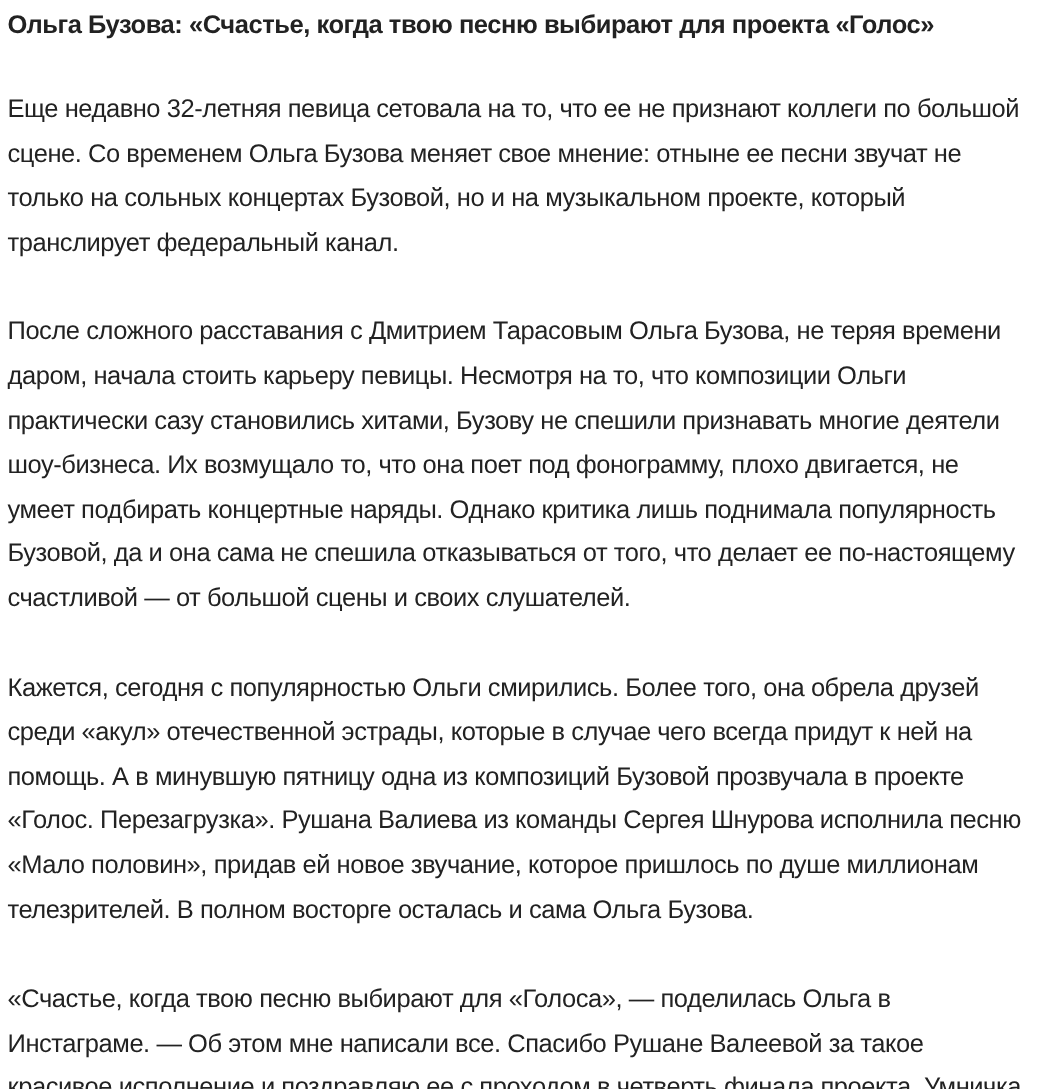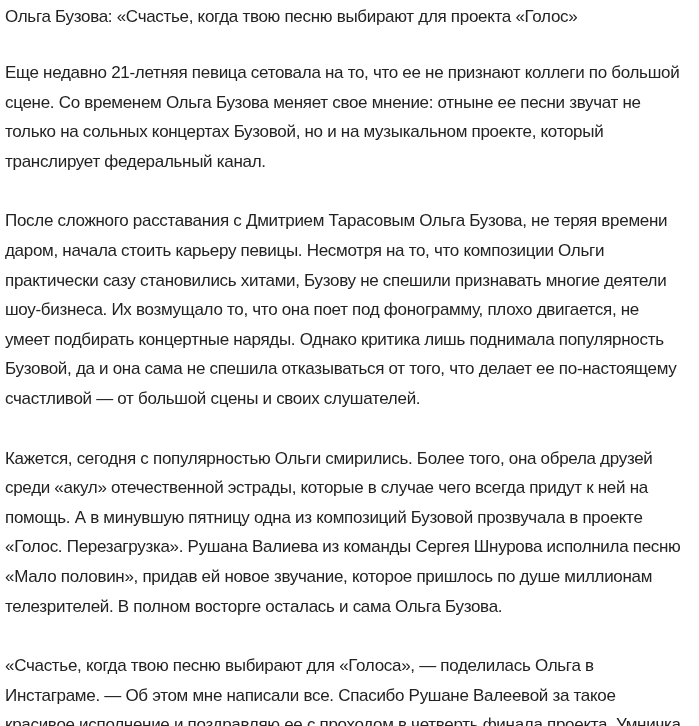--- a/index.html
+++ b/index.html
@@ -4,29 +4,29 @@
 <style>
   html, body { margin: 0; padding: 0; background: #ffffff; }
   body {
     width: 699px; height: 726px; overflow: hidden;
     font-family: "Liberation Sans", "DejaVu Sans", sans-serif;
     color: #222222;
   }
   .article { padding: 2px 12px 0 5px; }
   .title {
     font-size: 17px; line-height: 30px; margin: 0 0 26px 0;
-    font-weight: normal; letter-spacing: -0.3px; white-space: nowrap;
+    font-weight: bold; letter-spacing: -0.3px; white-space: nowrap;
   }
   .para {
     font-size: 17px; line-height: 29.6px; margin: 0 0 30px 0;
     letter-spacing: -0.3px;
   }
 </style>
 </head>
 <body>
 
 <div class="article">
   <h1 class="title">Ольга Бузова: «Счастье, когда твою песню выбирают для проекта «Голос»</h1>
-  <p class="para">Еще недавно 21-летняя певица сетовала на то, что ее не признают коллеги по большой сцене. Со временем Ольга Бузова меняет свое мнение: отныне ее песни звучат не только на сольных концертах Бузовой, но и на музыкальном проекте, который транслирует федеральный канал.</p>
+  <p class="para">Еще недавно 32-летняя певица сетовала на то, что ее не признают коллеги по большой сцене. Со временем Ольга Бузова меняет свое мнение: отныне ее песни звучат не только на сольных концертах Бузовой, но и на музыкальном проекте, который транслирует федеральный канал.</p>
   <p class="para">После сложного расставания с Дмитрием Тарасовым Ольга Бузова, не теряя времени даром, начала стоить карьеру певицы. Несмотря на то, что композиции Ольги практически сазу становились хитами, Бузову не спешили признавать многие деятели шоу-бизнеса. Их возмущало то, что она поет под фонограмму, плохо двигается, не умеет подбирать концертные наряды. Однако критика лишь поднимала популярность Бузовой, да и она сама не спешила отказываться от того, что делает ее по-настоящему счастливой — от большой сцены и своих слушателей.</p>
   <p class="para">Кажется, сегодня с популярностью Ольги смирились. Более того, она обрела друзей среди «акул» отечественной эстрады, которые в случае чего всегда придут к ней на помощь. А в минувшую пятницу одна из композиций Бузовой прозвучала в проекте «Голос. Перезагрузка». Рушана Валиева из команды Сергея Шнурова исполнила песню «Мало половин», придав ей новое звучание, которое пришлось по душе миллионам телезрителей. В полном восторге осталась и сама Ольга Бузова.</p>
   <p class="para">«Счастье, когда твою песню выбирают для «Голоса», — поделилась Ольга в Инстаграме. — Об этом мне написали все. Спасибо Рушане Валеевой за такое красивое исполнение и поздравляю ее с проходом в четверть финала проекта. Умничка моя. Спасибо Сергею Шнурову за выбор песни. В который раз убеждаюсь, что у вас потрясающий вкус».</p>
 </div>
 
 </body></html>

